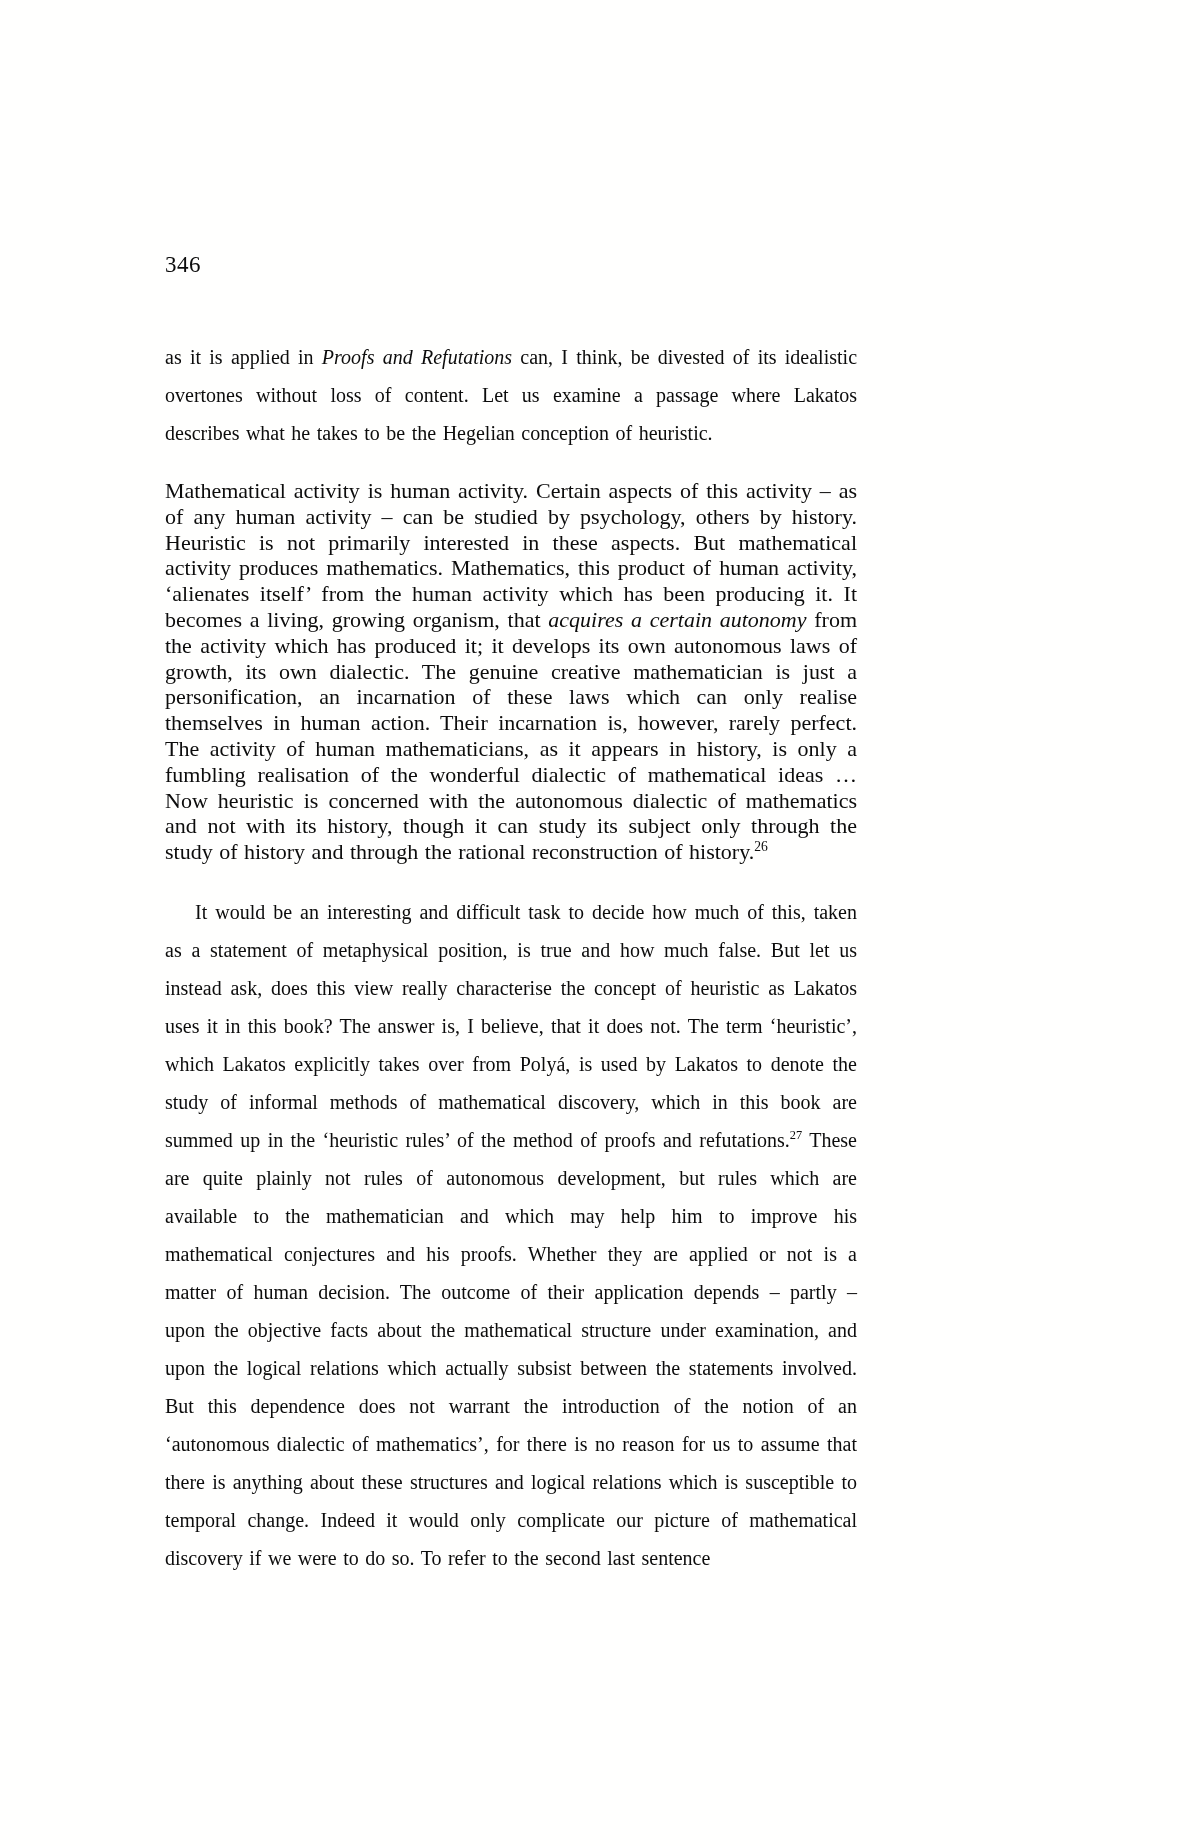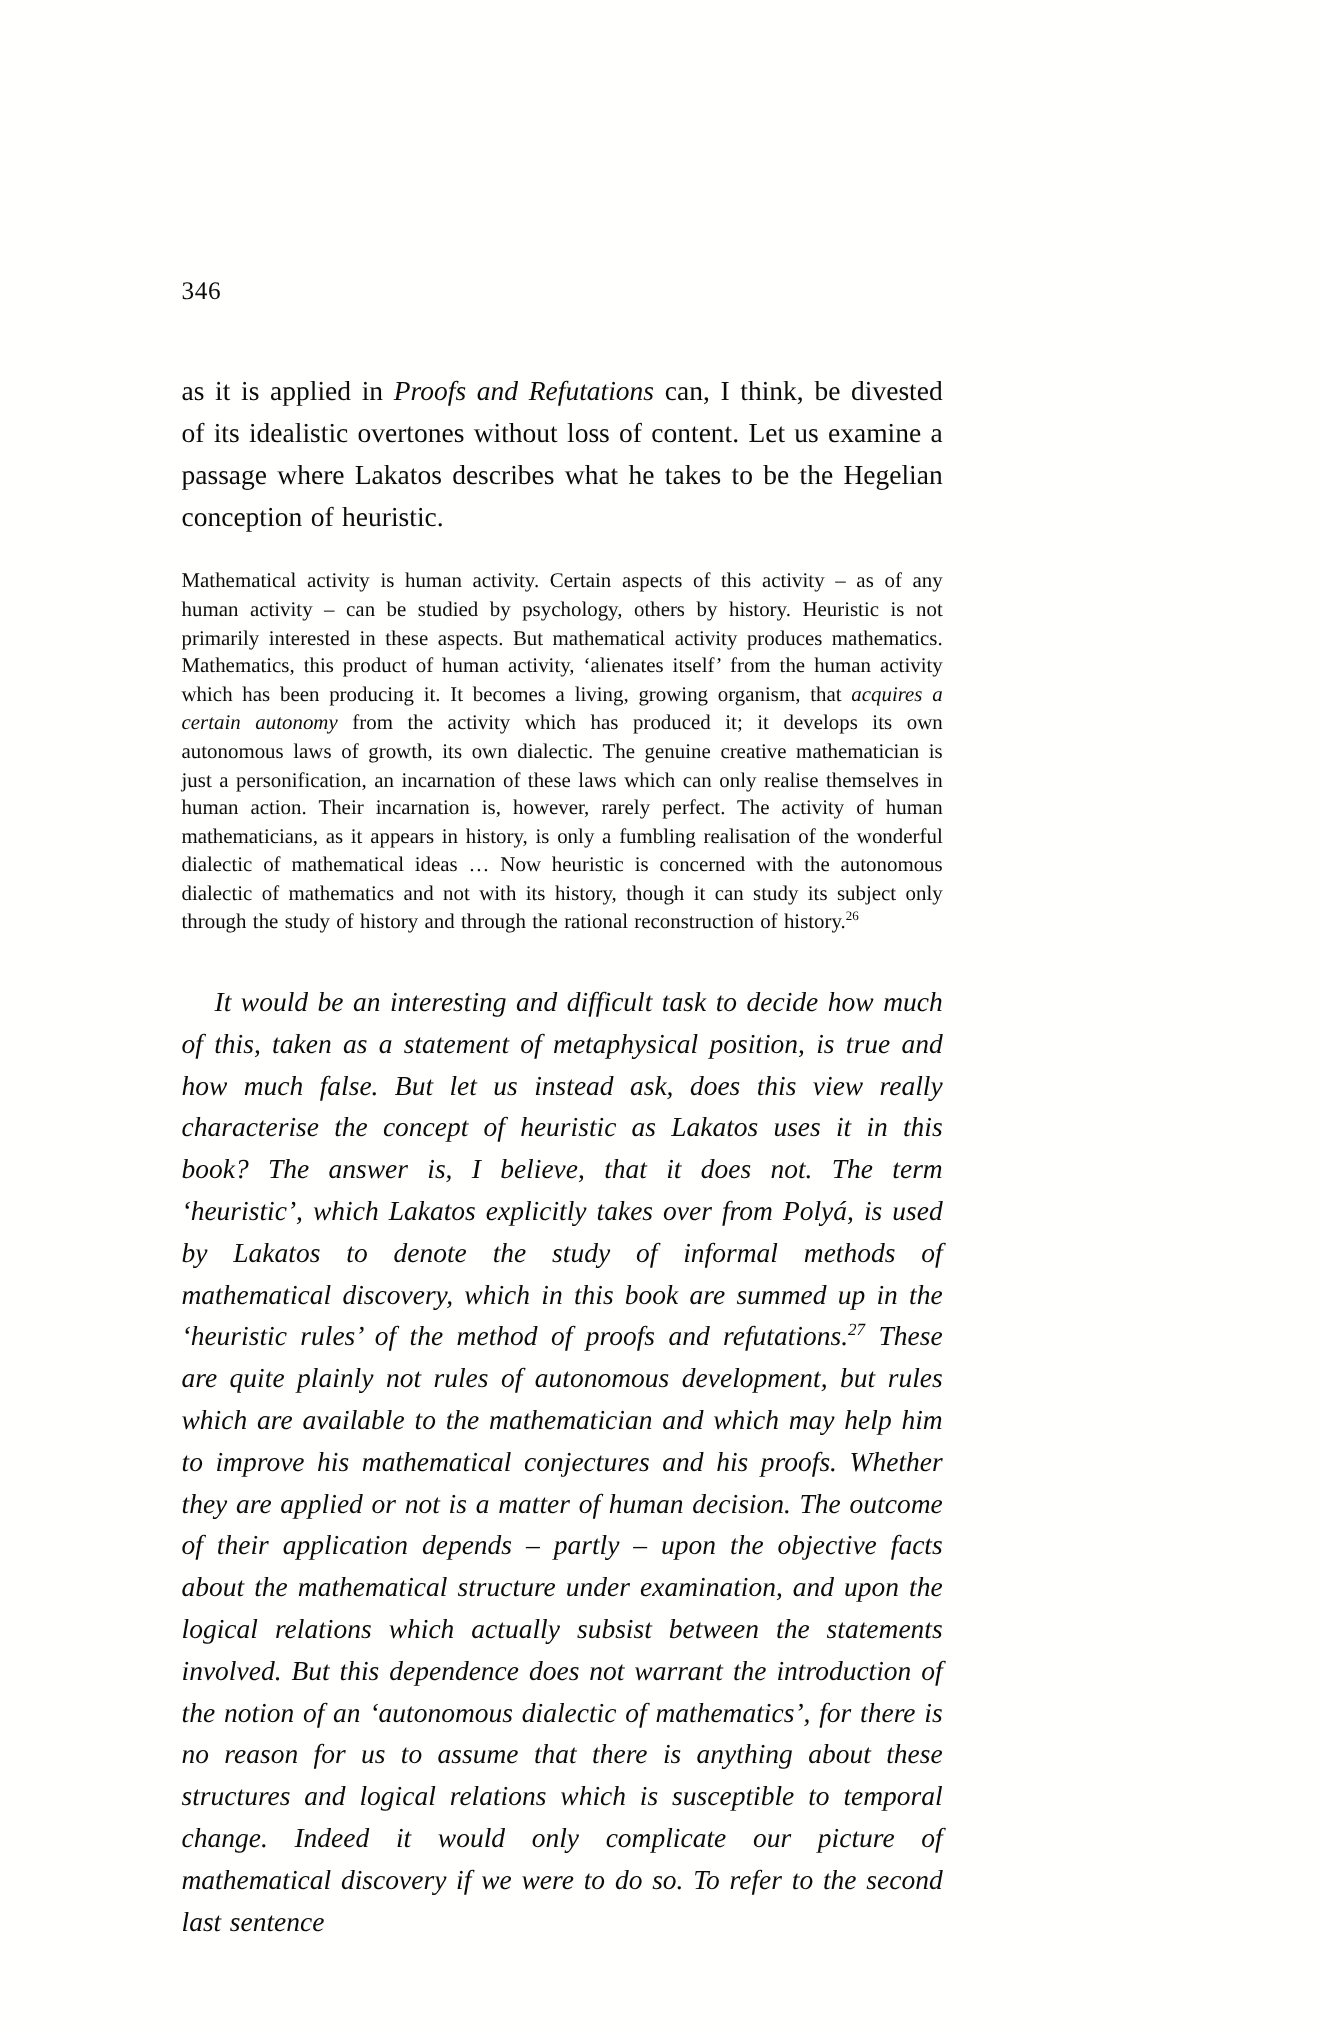--- a/index.html
+++ b/index.html
@@ -36,35 +36,34 @@
   }
   .running-head {
     display: block;
     text-align: center;
     font-size: 19px;
     letter-spacing: 3.5px;
     word-spacing: 6px;
     padding-top: 2px;
   }
   p.body {
-    font-size: 25px;
+    font-size: 20px;
     line-height: 38px;
     text-align: justify;
     margin: 0;
     word-spacing: 1.5px;
   }
   p.para-indent {
     text-indent: 30px;
-    font-style: italic;
   }
   blockquote.quote {
-    font-size: 19px;
+    font-size: 22px;
     line-height: 25.8px;
     text-align: justify;
-    margin: 26px 0 42px 0;
+    margin: 26px 0 28px 0;
     padding: 0;
     word-spacing: 1px;
   }
   .it { font-style: italic; }
   sup {
     font-size: 0.62em;
     line-height: 0;
     vertical-align: super;
   }
 </style>

